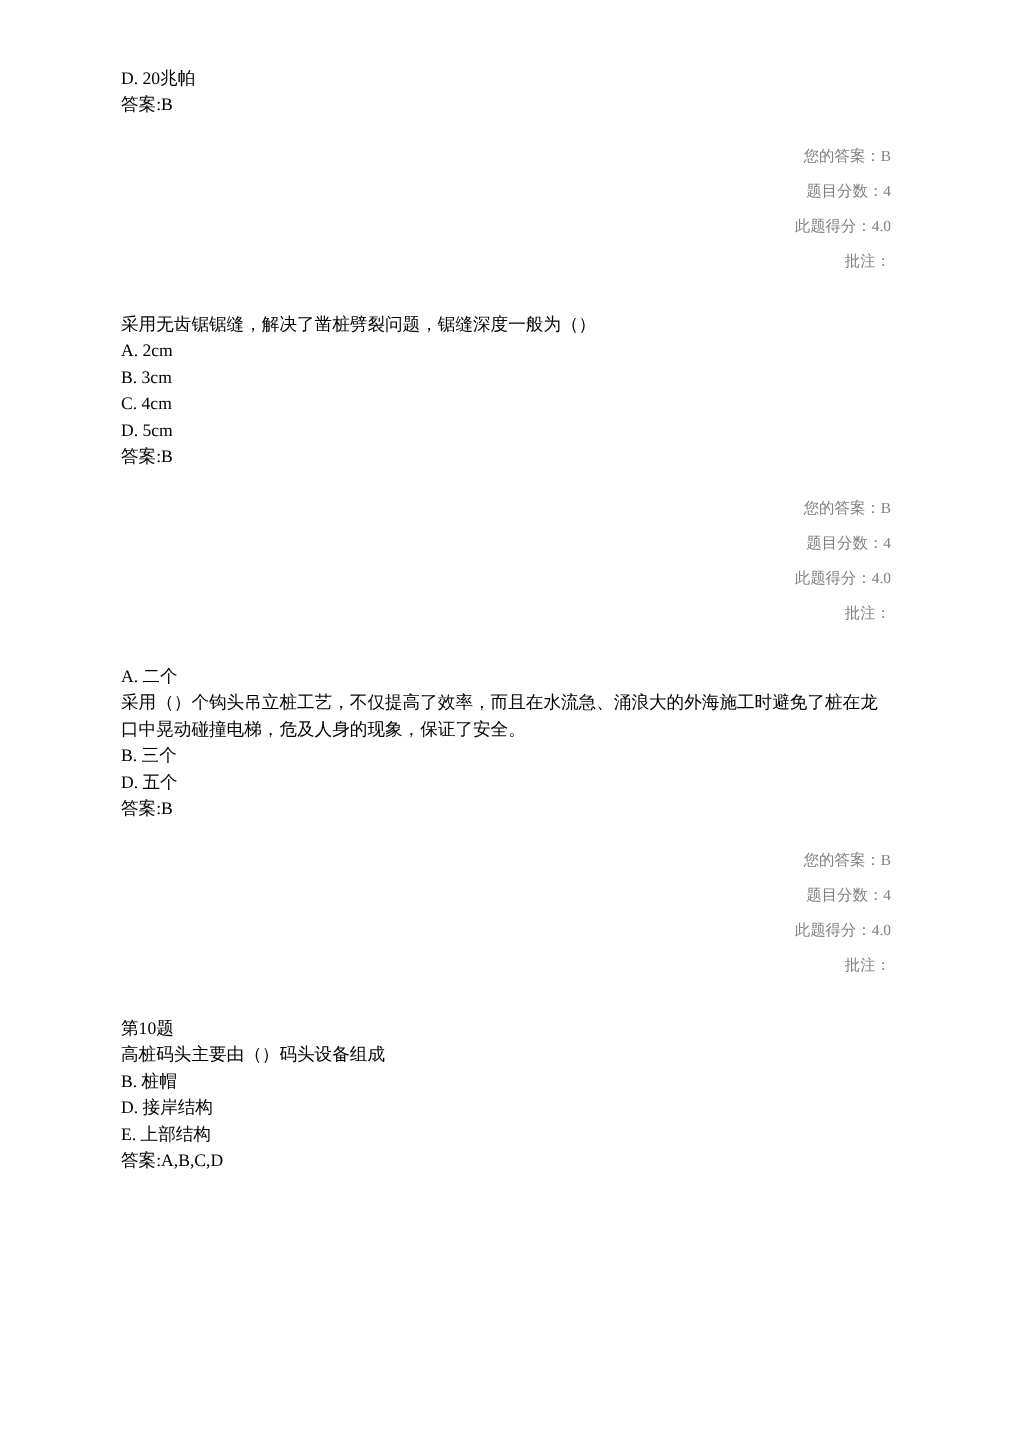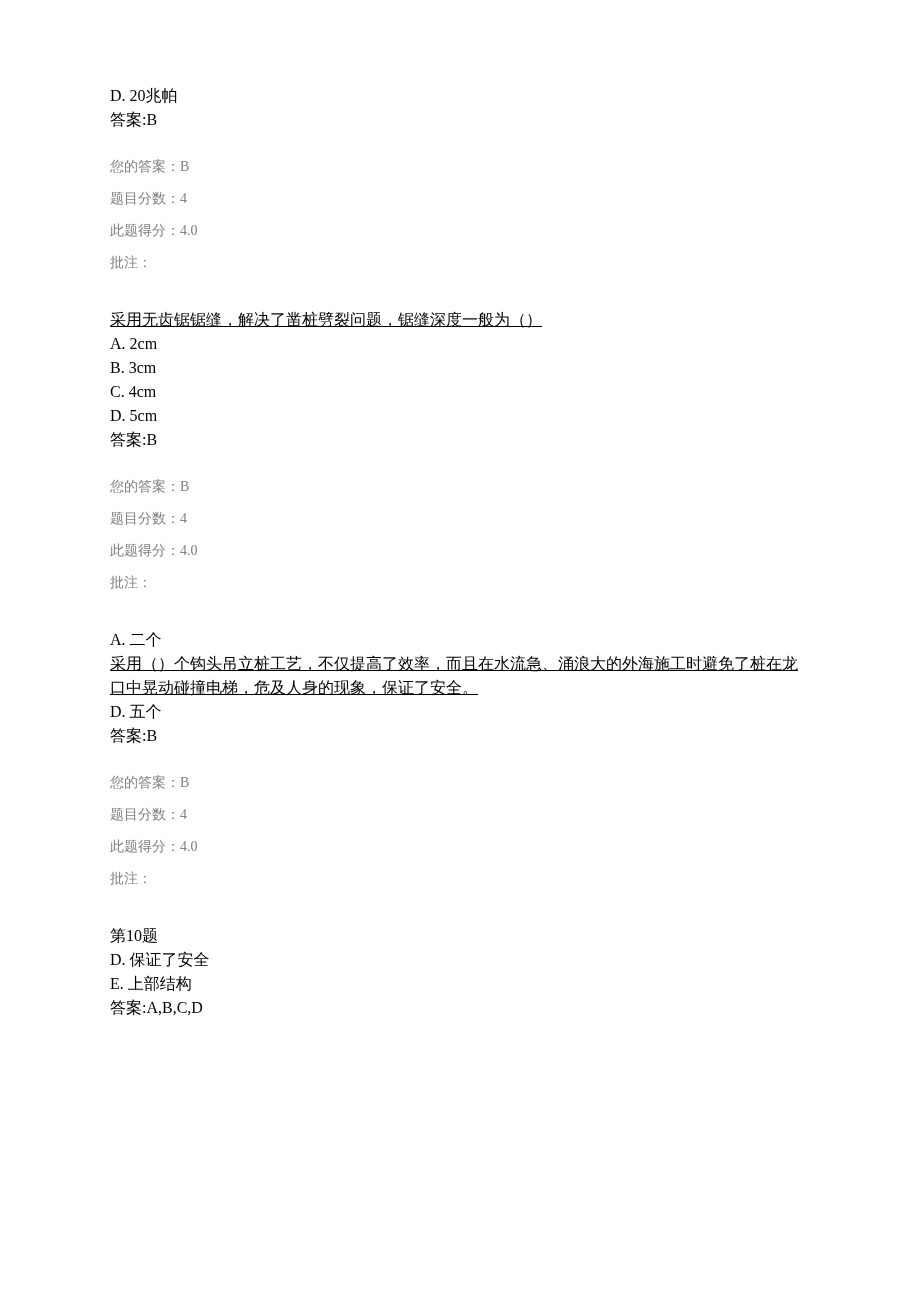--- a/index.html
+++ b/index.html
@@ -4,43 +4,43 @@
 <style>
   body {
     margin: 0;
     padding: 0;
     background: #ffffff;
     font-family: "SimSun", "宋体", serif;
     color: #000000;
   }
   .page {
     width: 920px;
-    padding: 84px 110px 60px 110px;
+    padding: 60px 110px 60px 110px;
     box-sizing: border-box;
   }
   .body-line {
     font-size: 16px;
     line-height: 24px;
     letter-spacing: 0px;
   }
   .gray-line {
     font-size: 14px;
     line-height: 14px;
     color: #808080;
     margin: 18px 0 18px 0;
   }
   .q-block {
     margin-top: 38px;
   }
   .meta-block {
     margin-top: 28px;
+    text-align: right;
   }
   .stem {
     line-height: 24px;
-    text-decoration: underline;
   }
 </style>
 </head>
 <body>
 
 <div class="page">
 
   <div>
     <div class="body-line">D. 20兆帕</div>
     <div class="body-line">答案:B</div>
@@ -63,30 +63,33 @@
       <div class="gray-line">您的答案：B</div>
       <div class="gray-line">题目分数：4</div>
       <div class="gray-line">此题得分：4.0</div>
       <div class="gray-line">批注：</div>
     </div>
   </div>
 
   <div class="q-block">
     <div class="body-line">A. 二个</div>
     <div class="body-line stem">采用（）个钩头吊立桩工艺，不仅提高了效率，而且在水流急、涌浪大的外海施工时避免了桩在龙口中晃动碰撞电梯，危及人身的现象，保证了安全。</div>
+    <div class="body-line">B. 三个</div>
     <div class="body-line">D. 五个</div>
     <div class="body-line">答案:B</div>
     <div class="meta-block">
       <div class="gray-line">您的答案：B</div>
       <div class="gray-line">题目分数：4</div>
       <div class="gray-line">此题得分：4.0</div>
       <div class="gray-line">批注：</div>
     </div>
   </div>
 
   <div class="q-block">
     <div class="body-line">第10题</div>
-    <div class="body-line">D. 保证了安全</div>
+    <div class="body-line stem">高桩码头主要由（）码头设备组成</div>
+    <div class="body-line">B. 桩帽</div>
+    <div class="body-line">D. 接岸结构</div>
     <div class="body-line">E. 上部结构</div>
     <div class="body-line">答案:A,B,C,D</div>
   </div>
 
 </div>
 
 </body></html>

